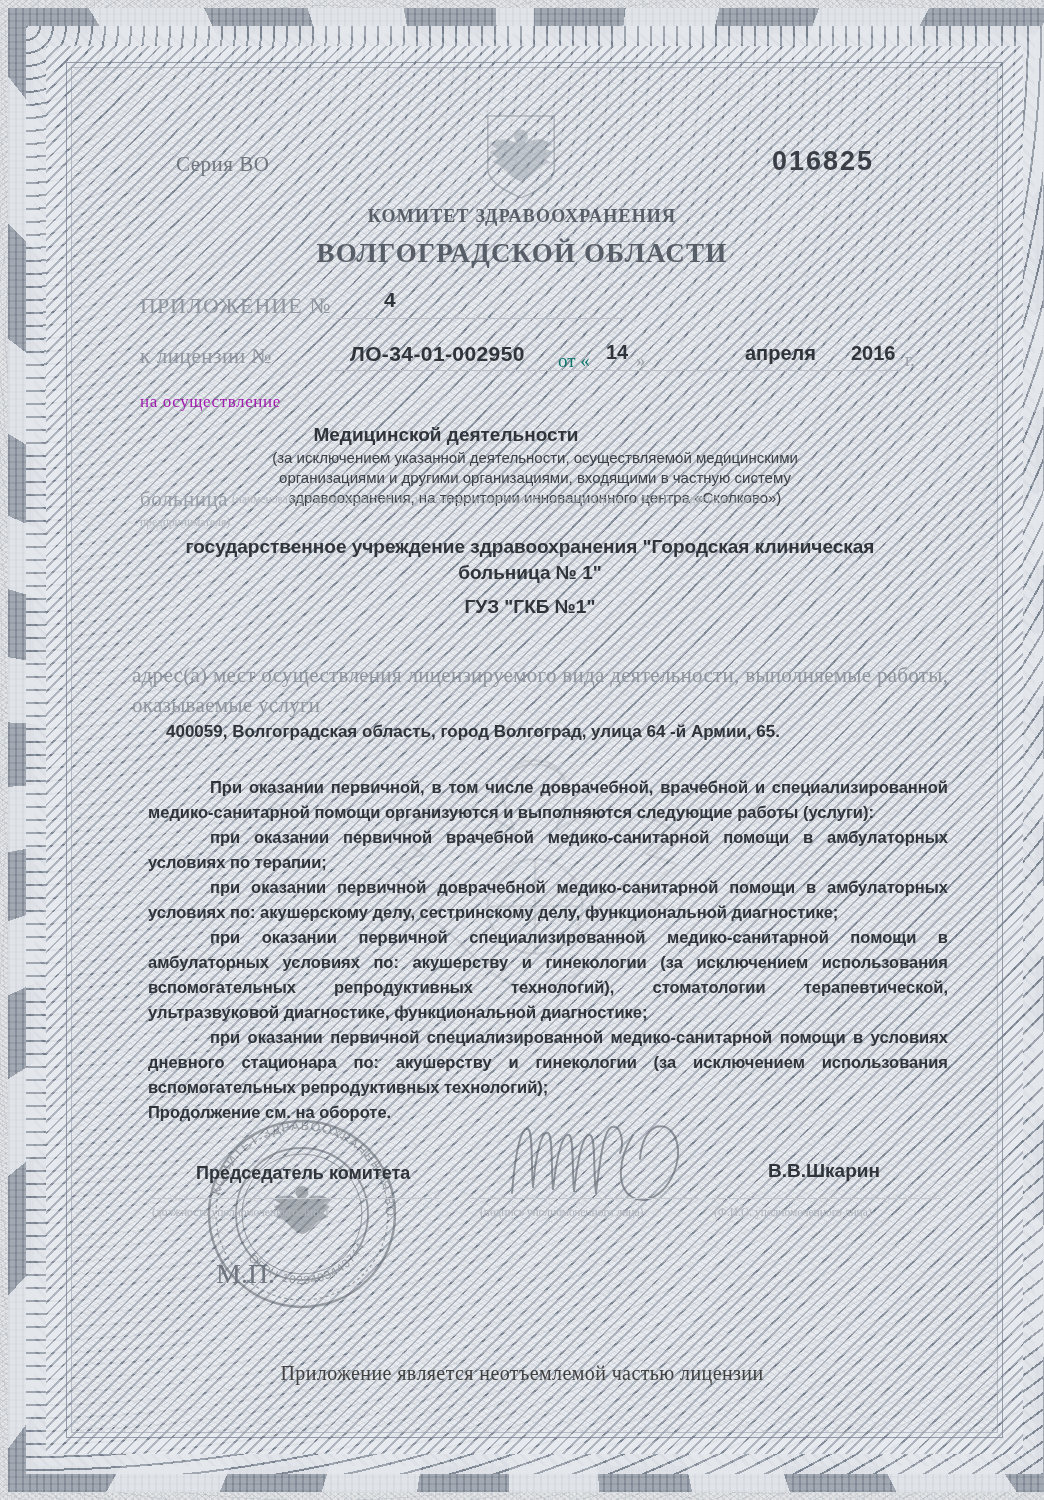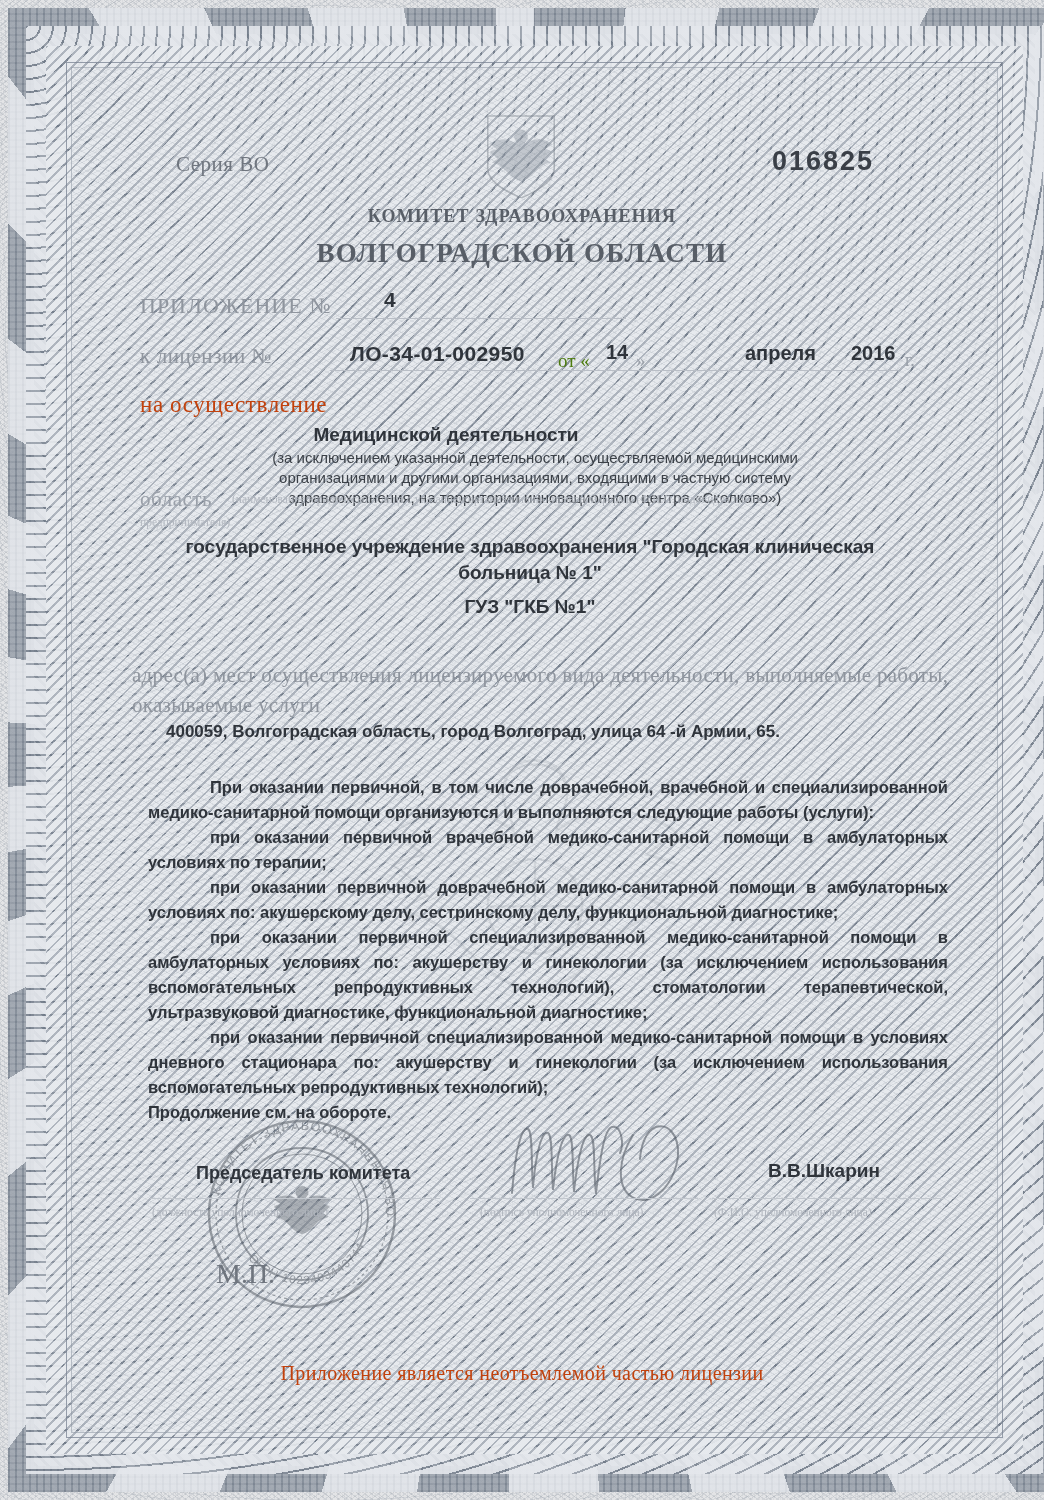--- a/index.html
+++ b/index.html
@@ -103,32 +103,32 @@
         letter-spacing:1.2px;color:#585e67;}
 
   .lbl-app{left:140px;top:293px;font-size:22px;letter-spacing:1px;color:#8f959e;}
   .val-app{left:384px;top:288px;font-size:21px;font-weight:bold;color:#2f343b;
            font-family:"Liberation Sans",sans-serif;}
   .rule-app{position:absolute;left:336px;top:318px;width:290px;height:1px;background:#b9bec6;}
 
   .lbl-lic{left:140px;top:344px;font-size:21px;letter-spacing:.6px;color:#8f959e;}
   .val-lic{left:350px;top:342px;font-size:21px;font-weight:bold;color:#2f343b;
            font-family:"Liberation Sans",sans-serif;letter-spacing:.4px;}
-  .lbl-ot{left:558px;top:350px;font-size:19px;color:#4d7c0f;}
+  .lbl-ot{left:558px;top:350px;font-size:19px;color:#0f766e;}
   .val-day{left:606px;top:341px;font-size:20px;font-weight:bold;color:#2f343b;
            font-family:"Liberation Sans",sans-serif;}
   .lbl-quote{left:636px;top:350px;font-size:19px;color:#9aa0a9;}
   .val-month{left:745px;top:342px;font-size:20px;font-weight:bold;color:#2f343b;
              font-family:"Liberation Sans",sans-serif;}
   .val-year{left:851px;top:342px;font-size:20px;font-weight:bold;color:#2f343b;
             font-family:"Liberation Sans",sans-serif;}
   .lbl-g{left:905px;top:350px;font-size:18px;color:#9aa0a9;}
   .rule-lic{position:absolute;left:330px;top:370px;width:568px;height:1px;background:#b9bec6;}
 
-  .lbl-osu{left:140px;top:392px;font-size:23px;letter-spacing:.6px;color:#c2410c;}
+  .lbl-osu{left:140px;top:392px;font-size:17px;letter-spacing:.6px;color:#a21caf;}
 
   .act-title{left:0;top:424px;width:892px;text-align:center;font-size:19px;font-weight:bold;
              color:#2f343b;font-family:"Liberation Sans",sans-serif;}
   .act-sub{position:absolute;left:255px;top:448px;width:560px;text-align:center;font-size:15px;
            color:#3b4047;font-family:Liberation Sans, sans-serif;line-height:20px;white-space:normal;}
 
   .lbl-vyd{left:140px;top:487px;font-size:21px;letter-spacing:.5px;color:#9aa0a9;}
   .cap-vyd{position:absolute;left:232px;top:493px;width:712px;font-size:11.5px;color:#b2b7bf;
            font-family:"Liberation Serif",serif;white-space:normal;line-height:13px;}
   .cap-vyd2{position:absolute;left:140px;top:516px;font-size:11.5px;color:#b2b7bf;}
@@ -158,21 +158,21 @@
   .rule-s2{position:absolute;left:470px;top:1198px;width:228px;height:1px;background:#c2c7ce;}
   .rule-s3{position:absolute;left:712px;top:1198px;width:232px;height:1px;background:#c2c7ce;}
   .cap-s1{position:absolute;left:152px;top:1206px;font-size:11.5px;color:#b0b5bd;}
   .cap-s2{position:absolute;left:480px;top:1206px;font-size:11.5px;color:#b0b5bd;}
   .cap-s3{position:absolute;left:714px;top:1206px;font-size:11.5px;color:#b0b5bd;}
 
   .mp{position:absolute;left:216px;top:1258px;font-size:28px;color:#6f757e;
       font-family:"Liberation Serif",serif;}
 
   .footer{position:absolute;left:0;top:1362px;width:1044px;text-align:center;font-size:20px;
-          color:#c2410c;letter-spacing:.4px;}
+          color:#404040;letter-spacing:.4px;}
 
   
   .seal{position:absolute;left:196px;top:1108px;width:212px;height:212px;opacity:.50;}
   
   .signature{position:absolute;left:500px;top:1115px;width:220px;height:95px;opacity:.62;}
 </style>
 </head>
 <body>
 
 <div class="page">
@@ -224,21 +224,21 @@
     <div class="txt serif lbl-quote">»</div>
     <div class="txt val-month">апреля</div>
     <div class="txt val-year">2016</div>
     <div class="txt serif lbl-g">г.</div>
     <div class="rule-lic"></div>
 
     <div class="txt serif lbl-osu">на осуществление</div>
     <div class="txt act-title">Медицинской деятельности</div>
     <div class="act-sub">(за исключением указанной деятельности, осуществляемой медицинскими организациями и другими организациями, входящими в частную систему здравоохранения, на территории инновационного центра «Сколково»)</div>
 
-    <div class="txt serif lbl-vyd">область</div>
+    <div class="txt serif lbl-vyd">больница</div>
     <div class="cap-vyd serif">(наименование юридического лица с указанием организационно-правовой формы (Ф.И.О. индивидуального</div>
     <div class="cap-vyd2 serif txt">предпринимателя)</div>
     <div class="holder">государственное учреждение здравоохранения "Городская клиническая больница № 1"</div>
     <div class="short">ГУЗ "ГКБ №1"</div>
 
     <div class="addr-cap serif">адрес(а) мест осуществления лицензируемого вида деятельности, выполняемые работы, оказываемые услуги</div>
     <div class="txt address">400059, Волгоградская область, город Волгоград, улица 64 -й Армии, 65.</div>
 
     <div class="body">
       <p>При оказании первичной, в том числе доврачебной, врачебной и специализированной медико-санитарной помощи организуются и выполняются следующие работы (услуги):</p>

